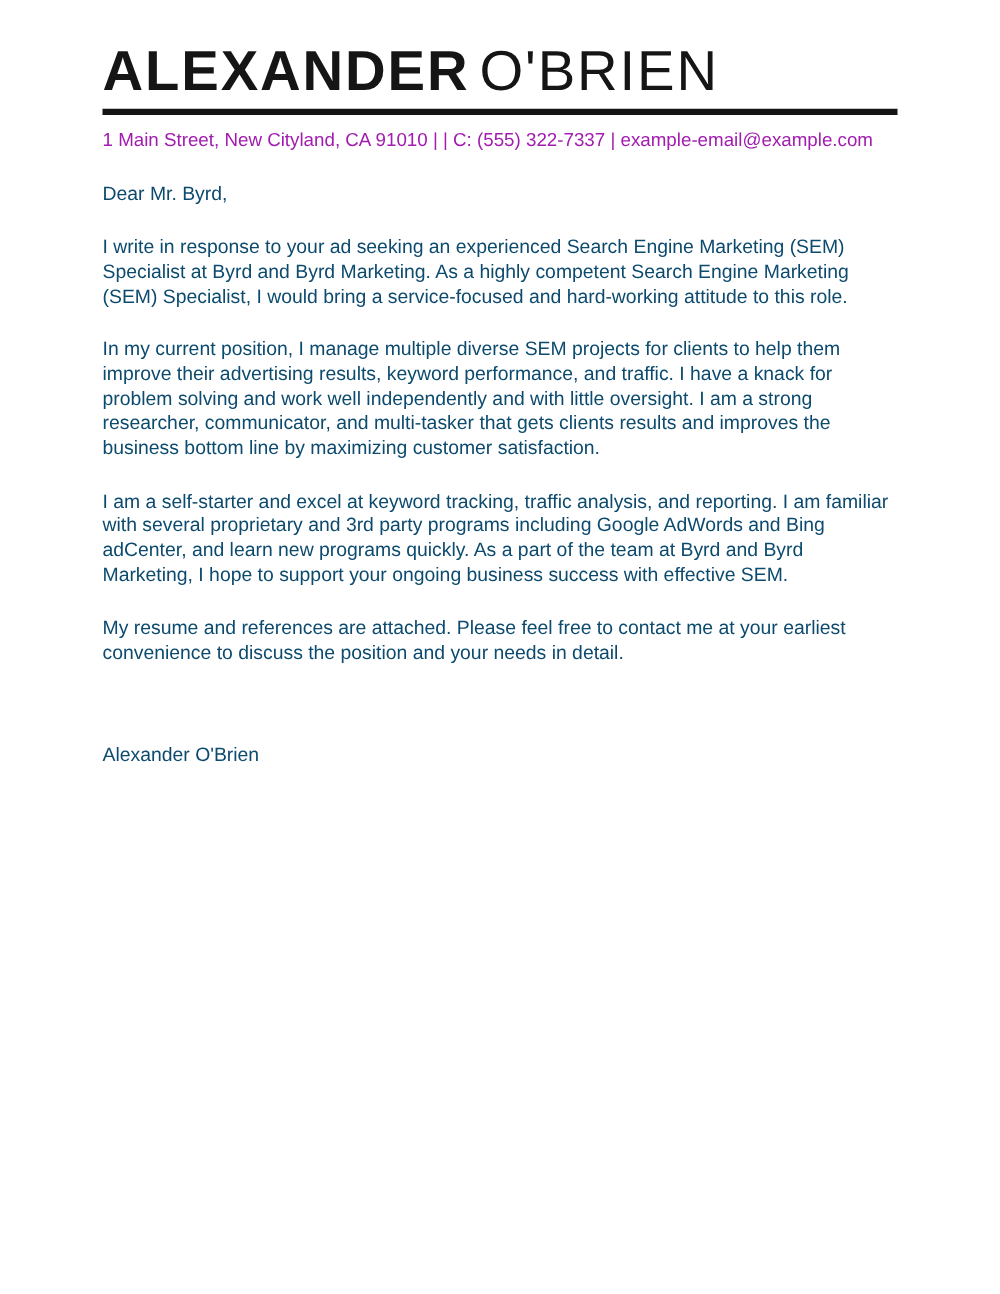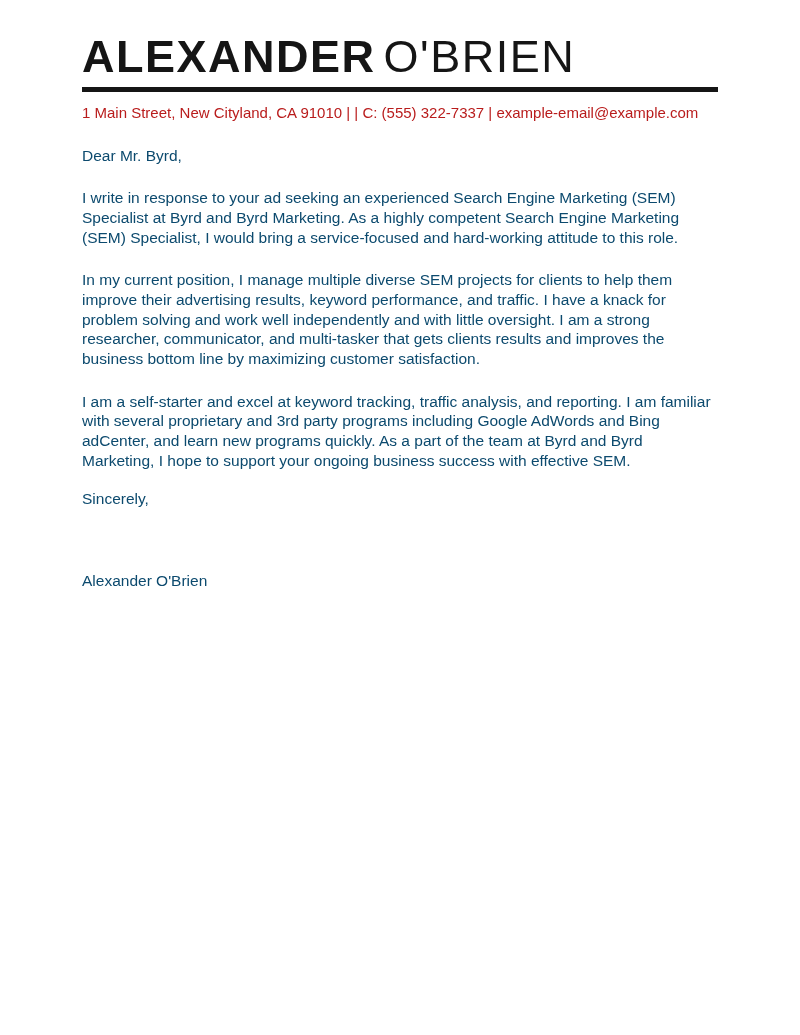--- a/index.html
+++ b/index.html
@@ -36,21 +36,21 @@
     .header-rule {
       height: 5px;
       background: #151515;
       margin-top: 8px;
       border: none;
     }
     .contact {
       margin: 10px 0 0 0;
       font-size: 15px;
       line-height: 1.5;
-      color: #b91c1c;
+      color: #a21caf;
       max-width: 640px;
     }
     .body-text {
       font-size: 15.5px;
       line-height: 1.27;
       color: #0c4a6e;
     }
     .salutation {
       margin: 21px 0 0 0;
     }
@@ -73,17 +73,17 @@
 
   <div class="header-rule"></div>
 
   <p class="contact">1 Main Street, New Cityland, CA 91010 | | C: (555) 322-7337 | example-email@example.com</p>
 
   <div class="body-text">
     <p class="salutation">Dear Mr. Byrd,</p>
     <p class="para">I write in response to your ad seeking an experienced Search Engine Marketing (SEM) Specialist at Byrd and Byrd Marketing. As a highly competent Search Engine Marketing (SEM) Specialist, I would bring a service-focused and hard-working attitude to this role.</p>
     <p class="para">In my current position, I manage multiple diverse SEM projects for clients to help them improve their advertising results, keyword performance, and traffic. I have a knack for problem solving and work well independently and with little oversight. I am a strong researcher, communicator, and multi-tasker that gets clients results and improves the business bottom line by maximizing customer satisfaction.</p>
     <p class="para">I am a self-starter and excel at keyword tracking, traffic analysis, and reporting. I am familiar with several proprietary and 3rd party programs including Google AdWords and Bing adCenter, and learn new programs quickly. As a part of the team at Byrd and Byrd Marketing, I hope to support your ongoing business success with effective SEM.</p>
-    <p class="closing">Sincerely,</p>
+    <p class="para">My resume and references are attached. Please feel free to contact me at your earliest convenience to discuss the position and your needs in detail.</p>
     <p class="signature">Alexander O'Brien</p>
   </div>
 
 </div>
 
 </body></html>

